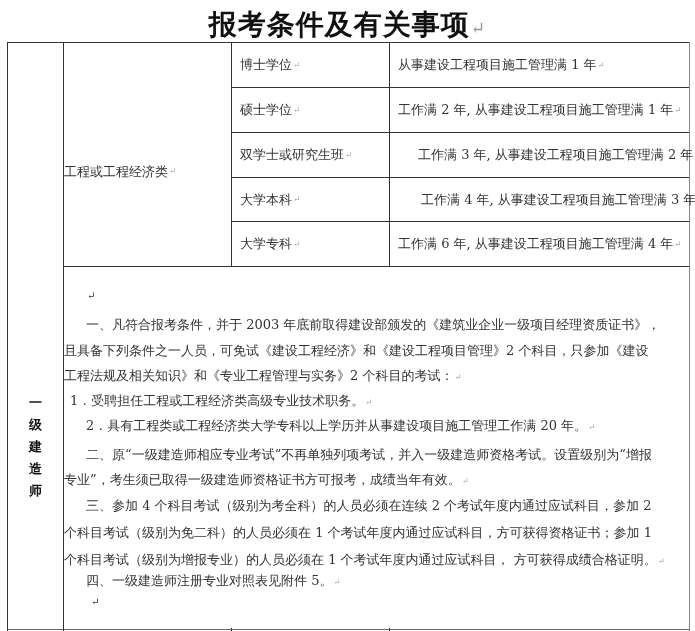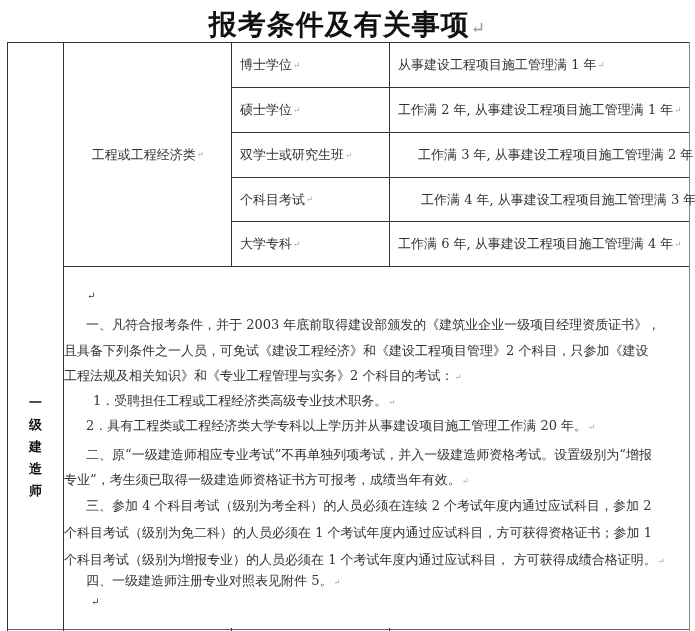--- a/index.html
+++ b/index.html
@@ -32,39 +32,39 @@
   <div class="hline" style="left:7px; top:629px; width:683px; background:#666;"></div>
 
   <div class="vline" style="left:7px; top:42px; height:589px;"></div>
   <div class="vline" style="left:63px; top:42px; height:589px;"></div>
   <div class="vline" style="left:231px; top:42px; height:224px;"></div>
   <div class="vline" style="left:389px; top:42px; height:224px;"></div>
   <div class="vline" style="left:689px; top:42px; height:589px; background:#888;"></div>
   <div class="vline" style="left:231px; top:628px; height:3px;"></div>
   <div class="vline" style="left:389px; top:628px; height:3px;"></div>
 
-  <div class="cell" style="left:64px; top:43px; width:167px; height:223px; justify-content:center;">
+  <div class="cell" style="left:64px; top:60px; width:167px; height:223px; justify-content:flex-start;">
     <span>工程或工程经济类</span>
       <span class="mark">↵</span>
   </div>
 
   <div class="cell" style="left:240px; top:43px; height:44px;">
       <span>博士学位</span>
       <span class="mark">↵</span>
     </div>
   <div class="cell" style="left:240px; top:88px; height:44px;">
       <span>硕士学位</span>
       <span class="mark">↵</span>
     </div>
   <div class="cell" style="left:240px; top:133px; height:44px;">
       <span>双学士或研究生班</span>
       <span class="mark">↵</span>
     </div>
   <div class="cell" style="left:240px; top:178px; height:43px;">
-      <span>个科目考试</span>
+      <span>大学本科</span>
       <span class="mark">↵</span>
     </div>
   <div class="cell" style="left:240px; top:222px; height:44px;">
       <span>大学专科</span>
       <span class="mark">↵</span>
     </div>
 
   <div class="cell" style="left:398px; top:43px; height:44px;">
       <span>从事建设工程项目施工管理满 1 年</span>
       <span class="mark">↵</span>
@@ -92,21 +92,21 @@
     <span>建</span>
     <span>造</span>
     <span>师</span>
   </div>
 
   <div class="body-cell">
     <span class="ln mark" style="left:22px; top:24px; font-size:10px;">↵</span>
     <div class="ln" style="left:22px; top:50px;">一、凡符合报考条件，并于 2003 年底前取得建设部颁发的《建筑业企业一级项目经理资质证书》，</div>
     <div class="ln" style="left:0px; top:76px;">且具备下列条件之一人员，可免试《建设工程经济》和《建设工程项目管理》2 个科目，只参加《建设</div>
     <div class="ln" style="left:0px; top:101px;"><span>工程法规及相关知识》和《专业工程管理与实务》2 个科目的考试：</span><span class="mark">↵</span></div>
-    <div class="ln" style="left:29px; top:126px;"><span>1．受聘担任工程或工程经济类高级专业技术职务。</span><span class="mark">↵</span></div>
+    <div class="ln" style="left:6px; top:126px;"><span>1．受聘担任工程或工程经济类高级专业技术职务。</span><span class="mark">↵</span></div>
     <div class="ln" style="left:22px; top:151px;"><span>2．具有工程类或工程经济类大学专科以上学历并从事建设项目施工管理工作满 20 年。</span><span class="mark">↵</span></div>
     <div class="ln" style="left:22px; top:180px;">二、原“一级建造师相应专业考试”不再单独列项考试，并入一级建造师资格考试。设置级别为“增报</div>
     <div class="ln" style="left:0px; top:205px;"><span>专业”，考生须已取得一级建造师资格证书方可报考，成绩当年有效。</span><span class="mark">↵</span></div>
     <div class="ln" style="left:22px; top:231px;">三、参加 4 个科目考试（级别为考全科）的人员必须在连续 2 个考试年度内通过应试科目，参加 2</div>
     <div class="ln" style="left:0px; top:258px;">个科目考试（级别为免二科）的人员必须在 1 个考试年度内通过应试科目，方可获得资格证书；参加 1</div>
     <div class="ln" style="left:0px; top:285px;"><span>个科目考试（级别为增报专业）的人员必须在 1 个考试年度内通过应试科目， 方可获得成绩合格证明。</span><span class="mark">↵</span></div>
     <div class="ln" style="left:22px; top:306px;"><span>四、一级建造师注册专业对照表见附件 5。</span><span class="mark">↵</span></div>
     <span class="ln mark" style="left:26px; top:330px; font-size:10px;">↵</span>
   </div>
 </div>

